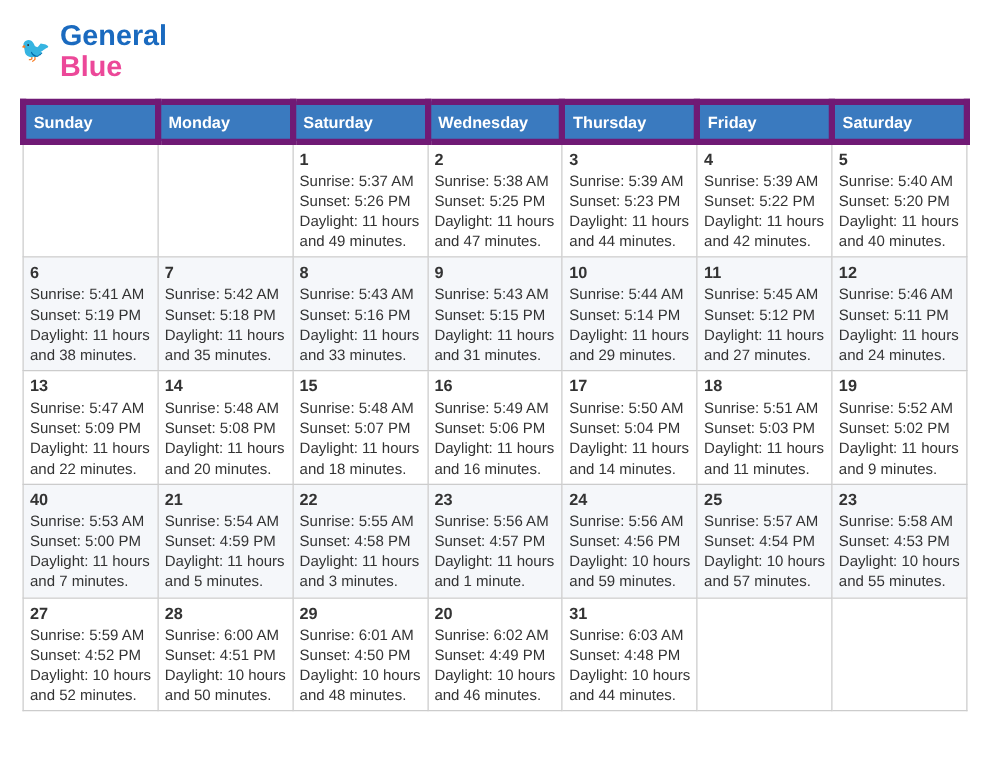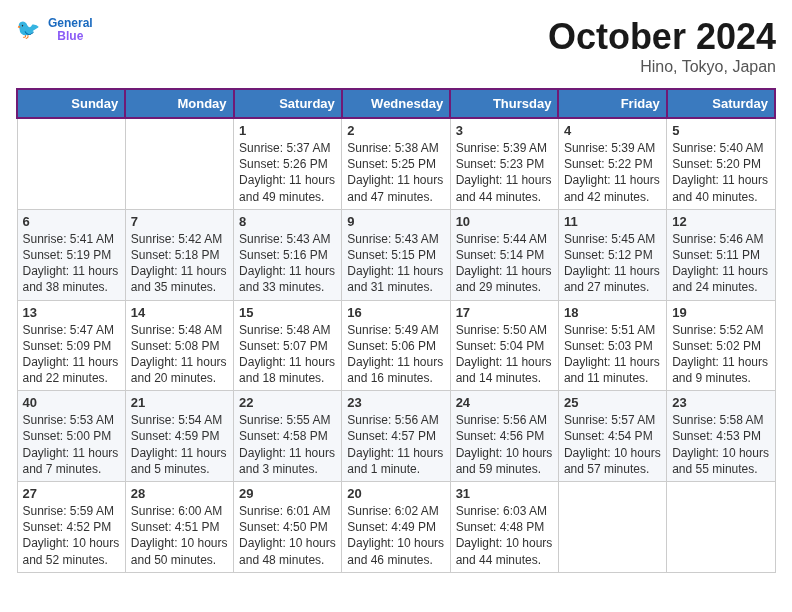--- a/index.html
+++ b/index.html
@@ -15,25 +15,24 @@
       justify-content: space-between;
       align-items: flex-start;
       margin-bottom: 12px;
     }
     .logo {
       display: flex;
       align-items: center;
       gap: 4px;
     }
     .logo-text {
-      font-size: 12px;
+      font-size: 23px;
       font-weight: bold;
       color: #1a1a1a;
       line-height: 1.1;
-      text-align: center;
     }
     .logo-text span {
       color: #1a6abf;
     }
     .logo-bird {
       width: 28px;
       height: 28px;
     }
     .month-title {
       text-align: right;
@@ -52,22 +51,22 @@
       width: 100%;
       border-collapse: collapse;
       border: 1px solid #ccc;
     }
     .calendar th {
       background: #3a7abf;
       color: #fff;
       font-size: 13px;
       font-weight: bold;
       padding: 6px 6px;
-      text-align: right;
-      border: 2px solid #701a75;
+      text-align: left;
+      border: 5px solid #701a75;
     }
     .calendar td {
       vertical-align: top;
       border: 1px solid #ccc;
       padding: 4px 5px;
       min-height: 85px;
       height: 85px;
       width: 108px;
       background: #fff;
       font-size: 10.5px;
@@ -93,26 +92,22 @@
 </head>
 <body>
 
 <div class="header">
   <div class="logo">
     <svg class="logo-bird" viewBox="0 0 40 40">
       <text x="0" y="28" font-size="28" fill="#1a6abf">🐦</text>
     </svg>
     <div class="logo-text">
       <span>General</span><br>
-      <span style="color:#8b5cf6">Blue</span>
+      <span style="color:#ec4899">Blue</span>
     </div>
-  </div>
-  <div class="month-title">
-    <h1>October 2024</h1>
-    <h2>Hino, Tokyo, Japan</h2>
   </div>
 </div>
 
 <table class="calendar">
   <thead>
     <tr>
     <th>Sunday</th>
         <th>Monday</th>
         <th>Saturday</th>
         <th>Wednesday</th>

